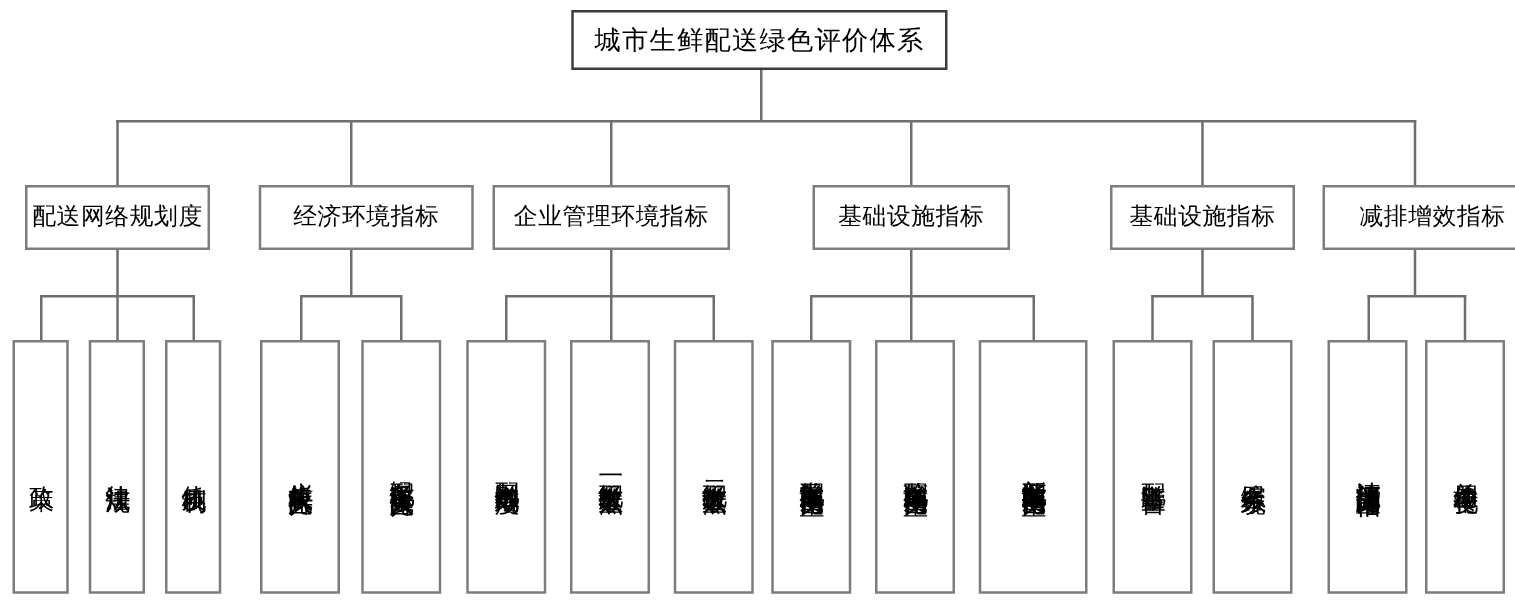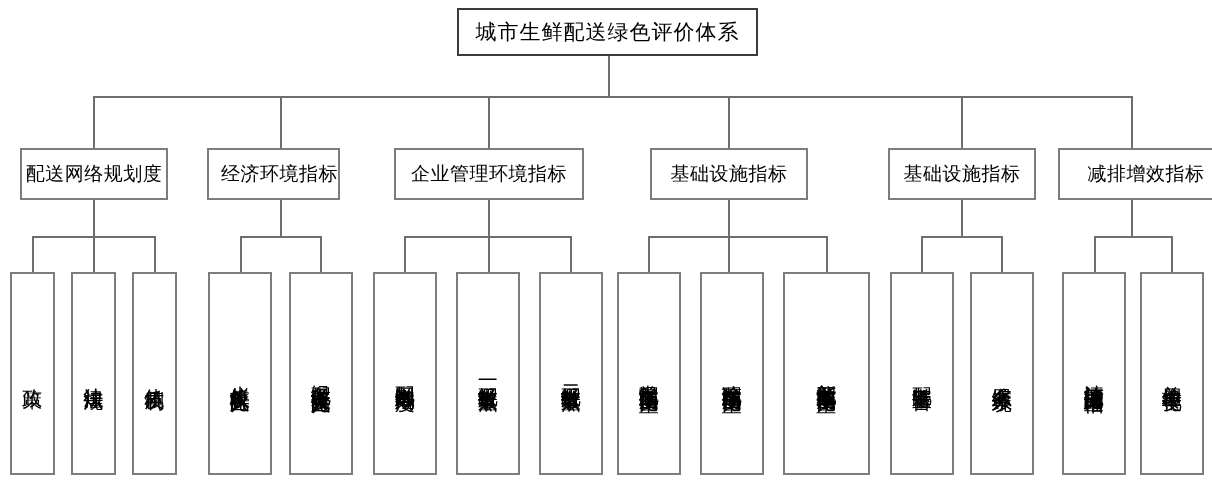--- a/index.html
+++ b/index.html
@@ -92,21 +92,21 @@
   <div class="line v" style="left:93px; top:96px; height:52px;"></div>
   <div class="line v" style="left:280px; top:96px; height:52px;"></div>
   <div class="line v" style="left:488px; top:96px; height:52px;"></div>
   <div class="line v" style="left:728px; top:96px; height:52px;"></div>
   <div class="line v" style="left:961px; top:96px; height:52px;"></div>
   <div class="line v" style="left:1131px; top:96px; height:52px;"></div>
 
   <div class="node cat" style="left:20px; top:148px; width:148px; height:52px;">
     <span class="node-label">配送网络规划度</span>
   </div>
-  <div class="node cat" style="left:207px; top:148px; width:133px; height:52px;justify-content:flex-end;">
+  <div class="node cat" style="left:207px; top:148px; width:172px; height:52px;">
     <span class="node-label">经济环境指标</span>
   </div>
   <div class="node cat" style="left:650px; top:148px; width:158px; height:52px;">
     <span class="node-label">基础设施指标</span>
   </div>
   <div class="node cat" style="left:394px; top:148px; width:190px; height:52px;">
     <span class="node-label">企业管理环境指标</span>
   </div>
   <div class="node cat" style="left:888px; top:148px; width:148px; height:52px;">
     <span class="node-label">基础设施指标</span>

